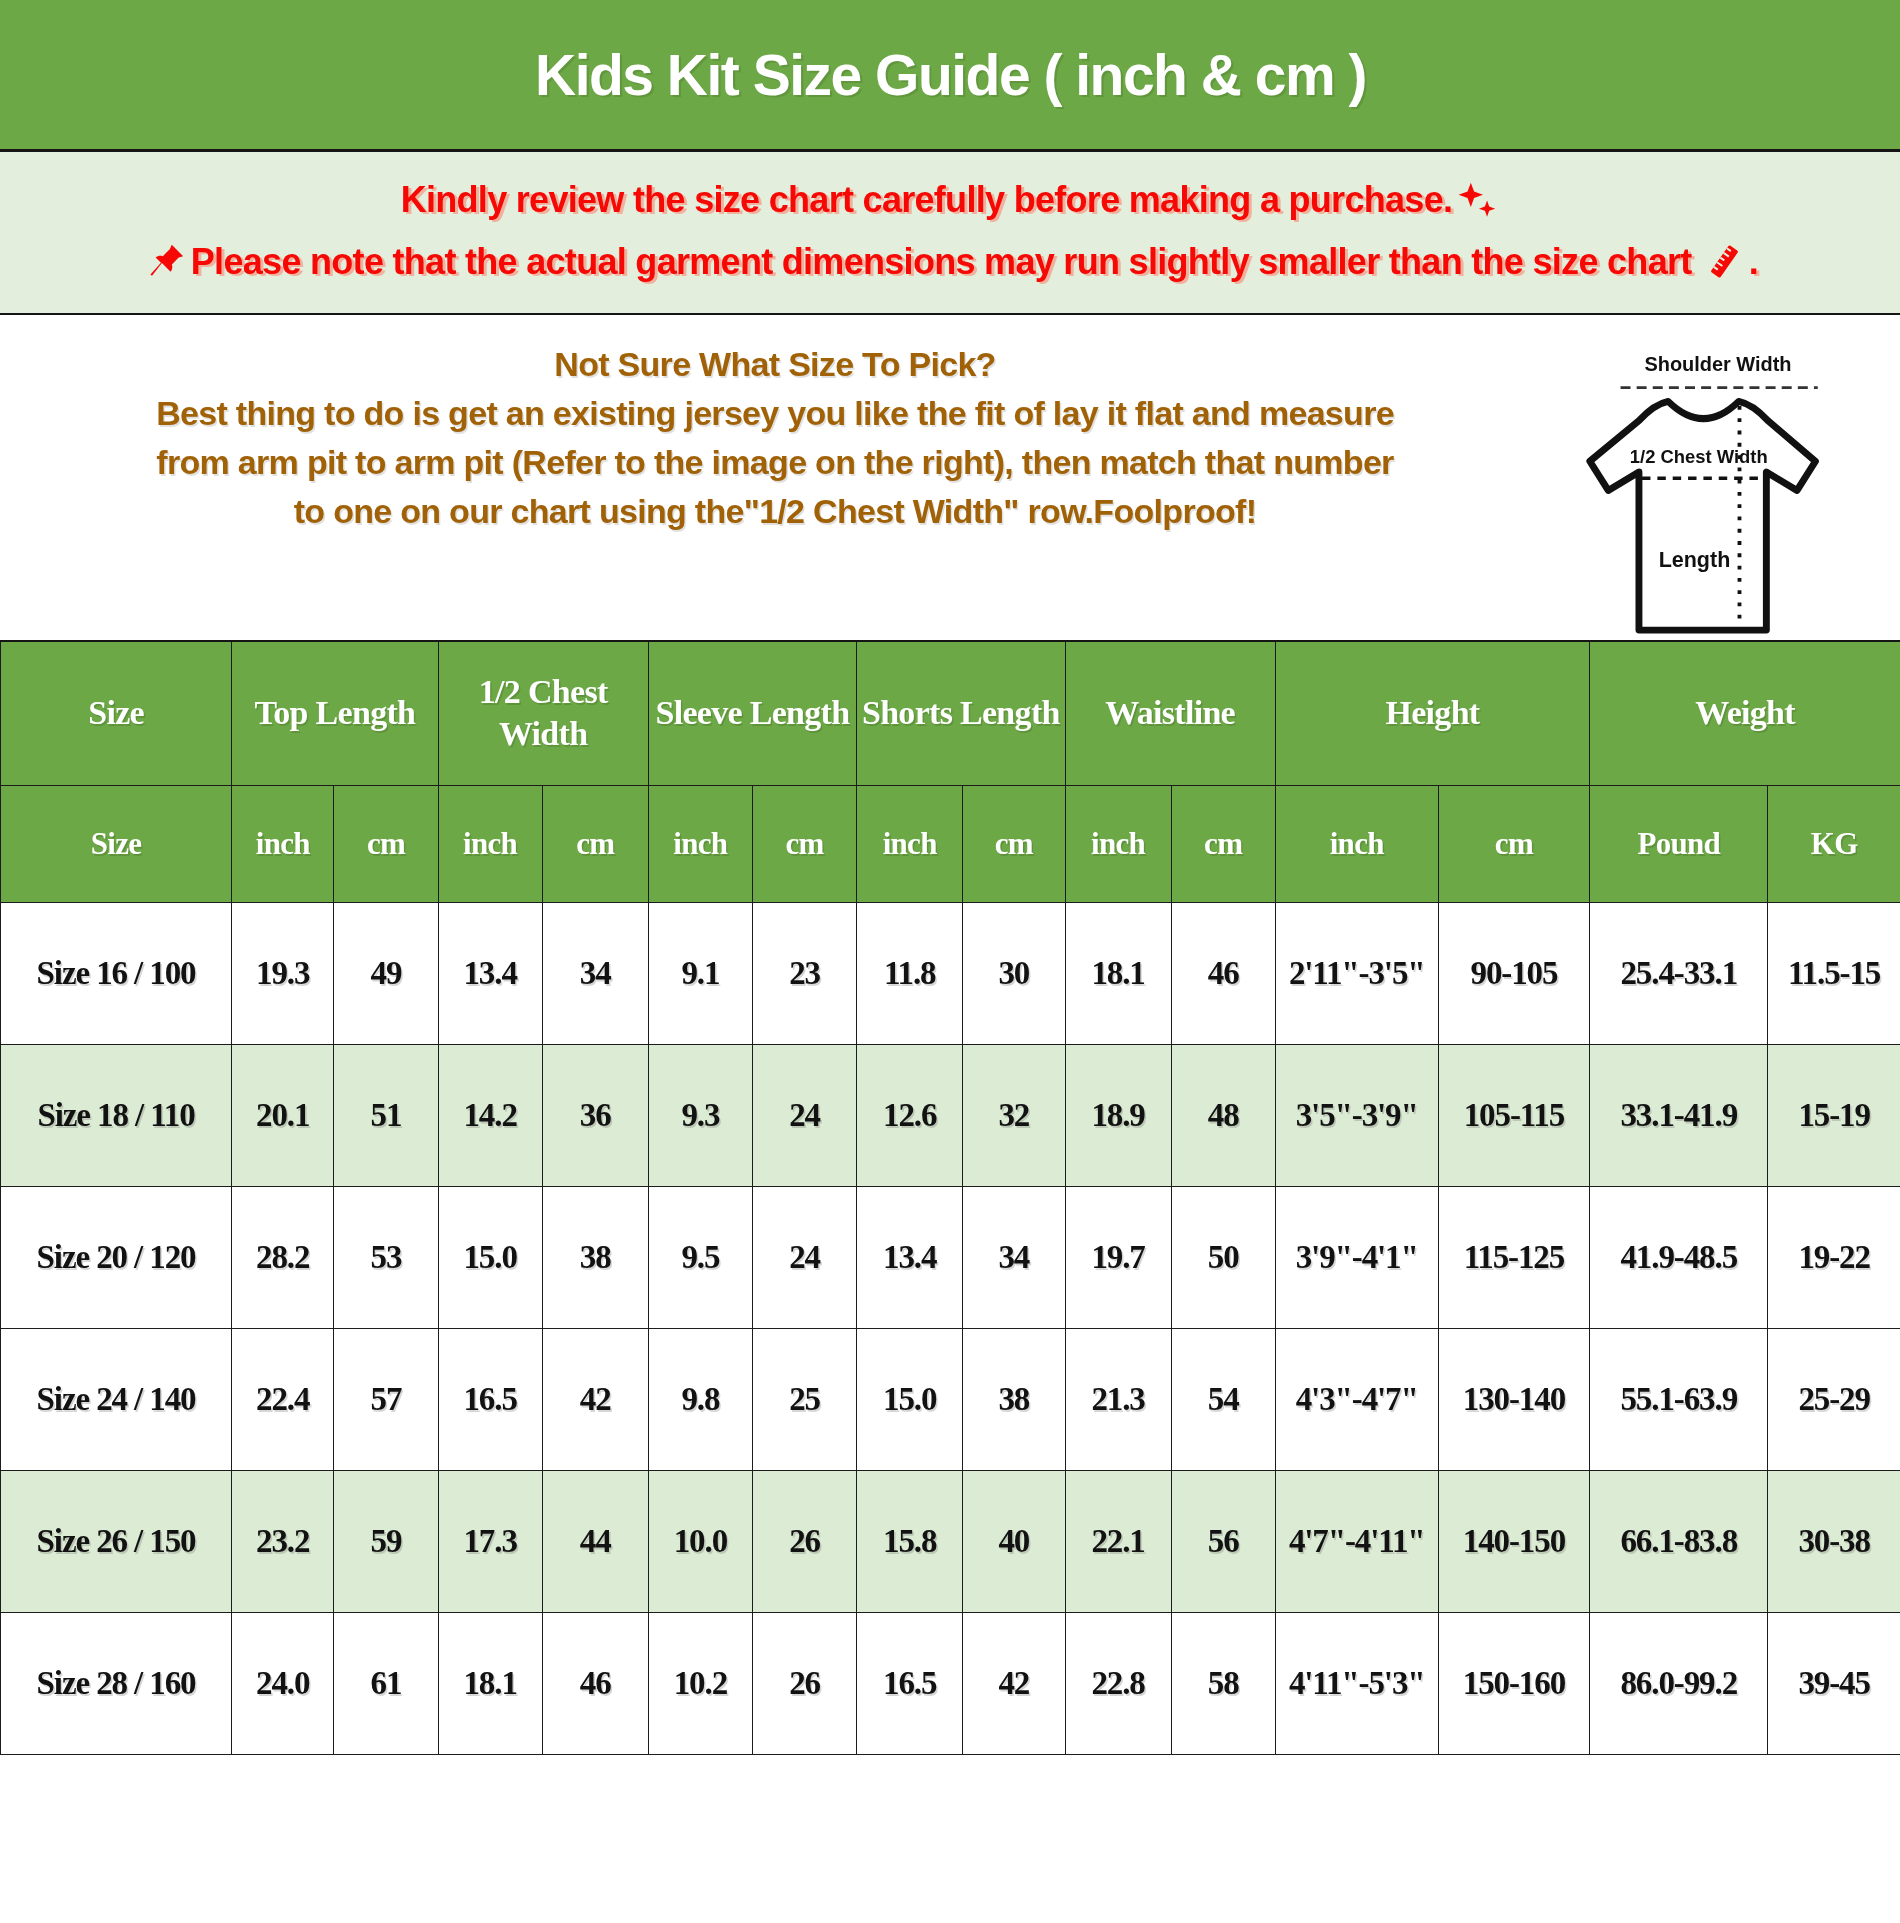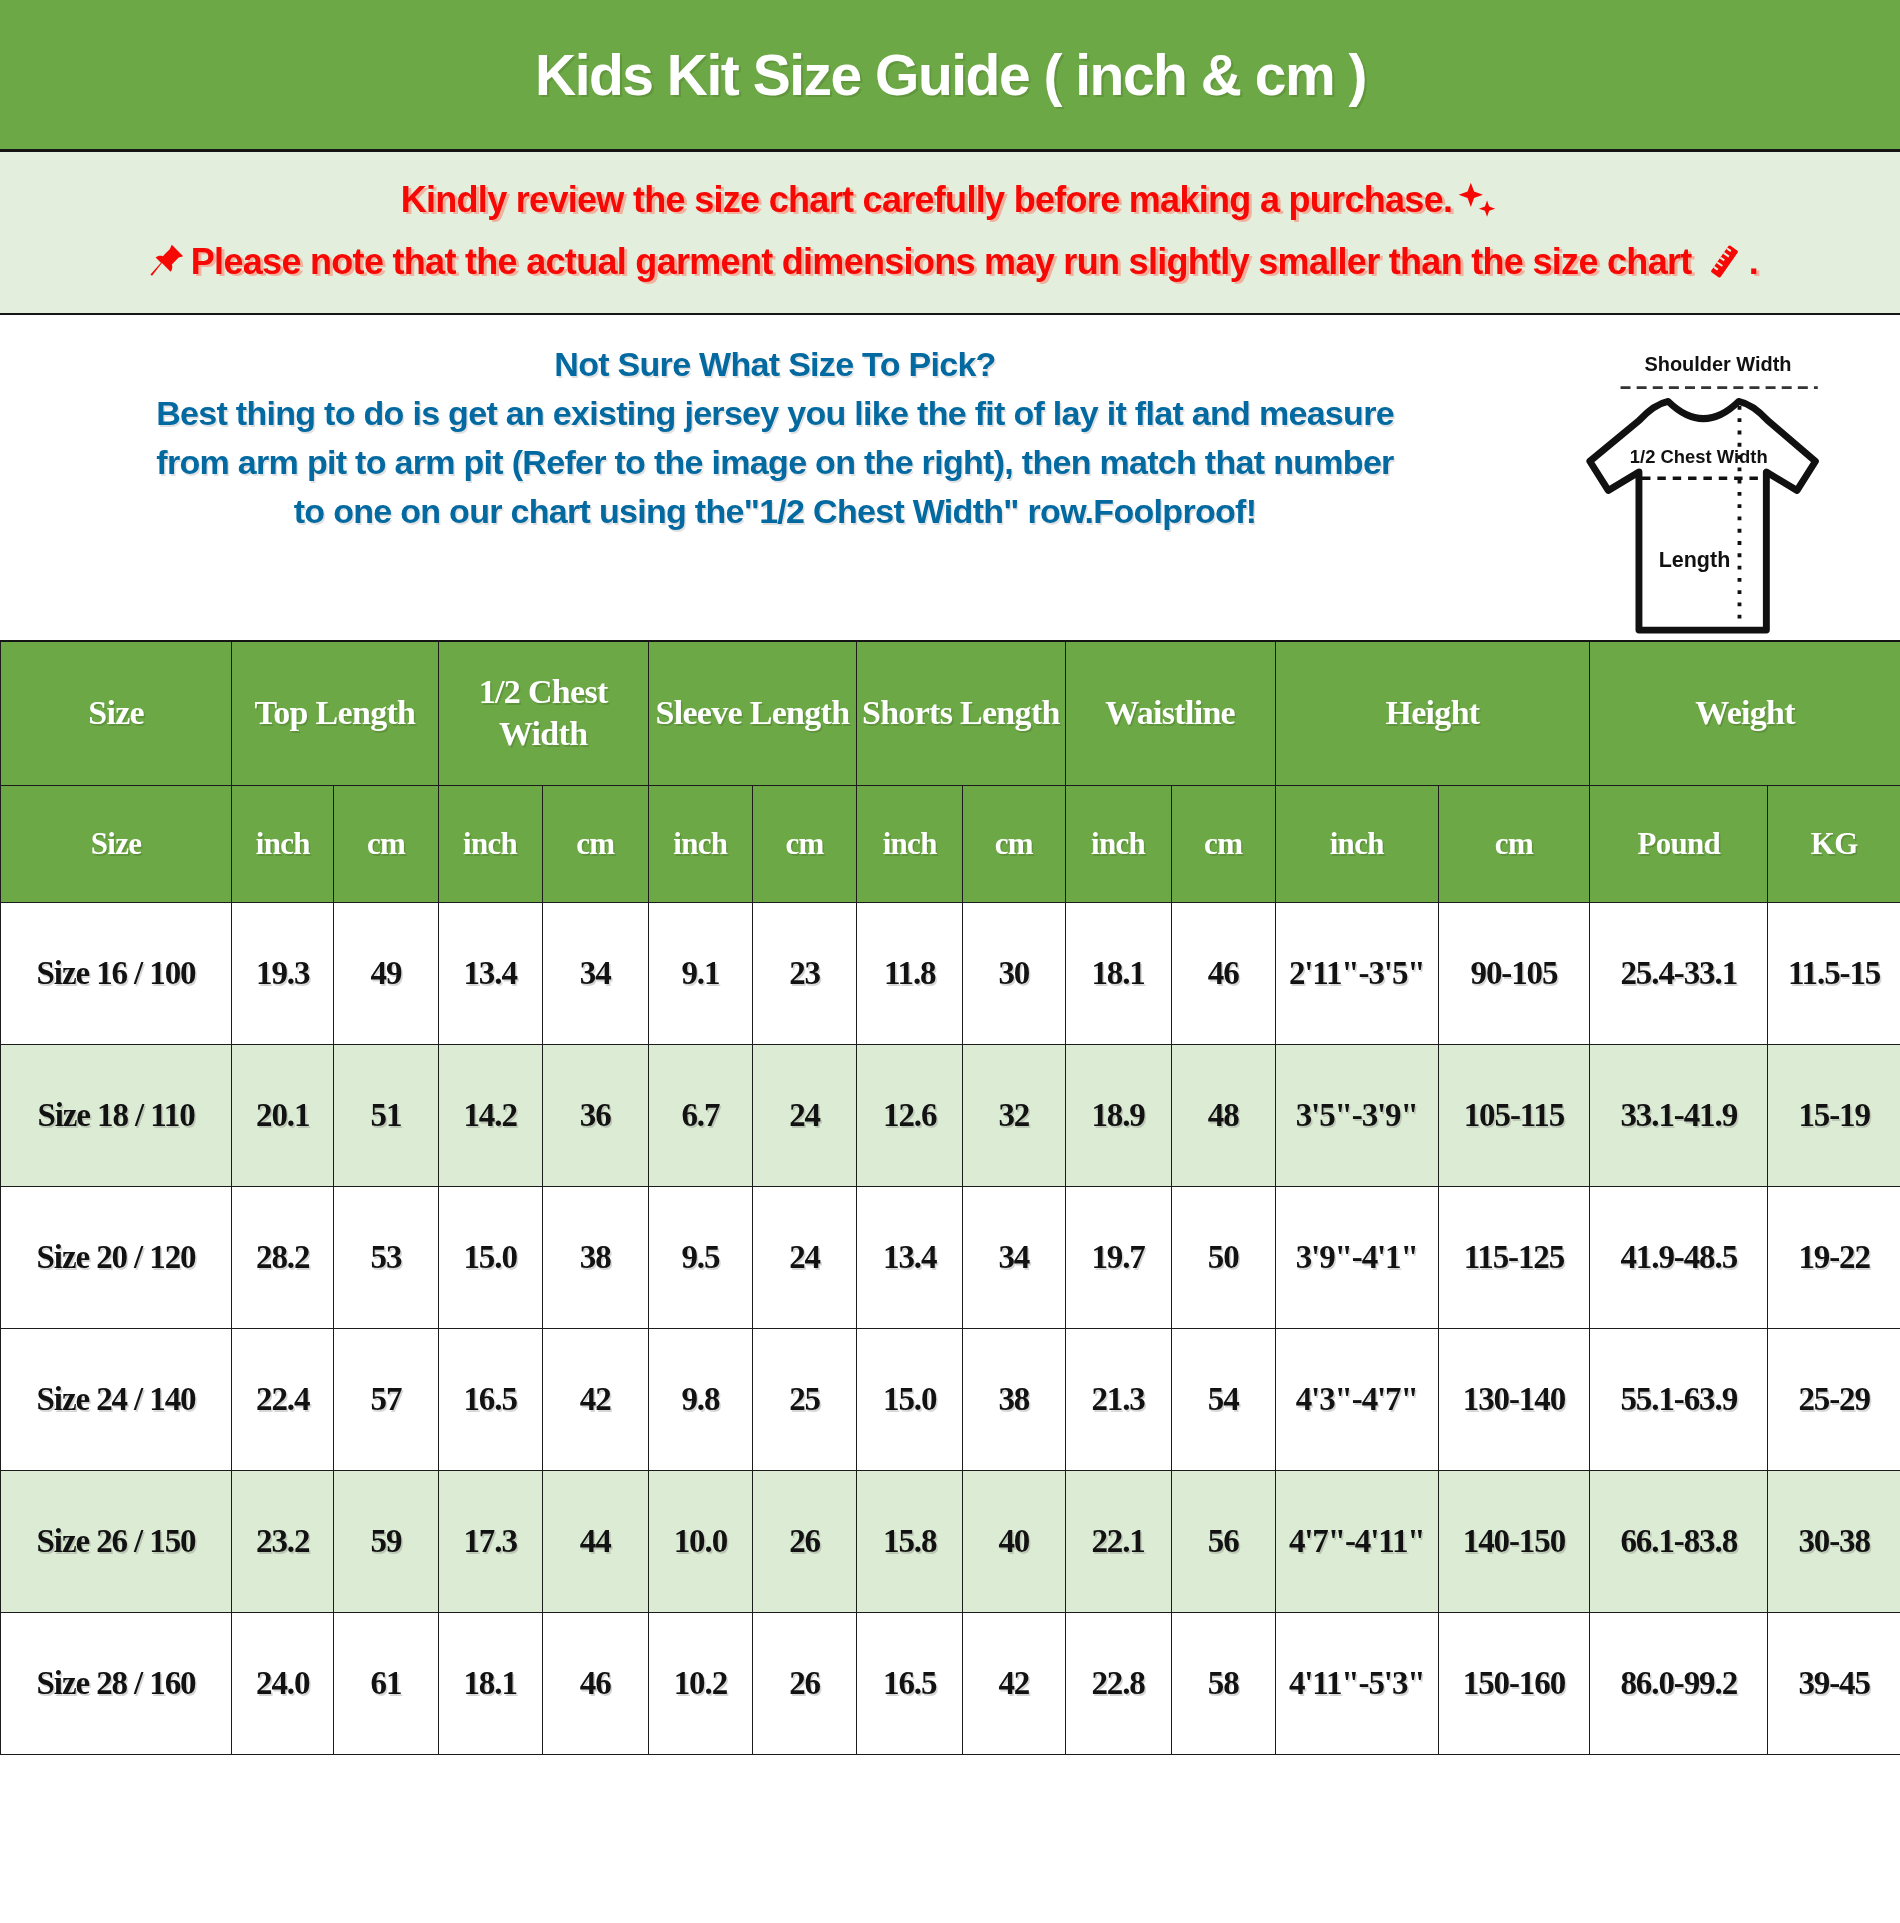--- a/index.html
+++ b/index.html
@@ -49,21 +49,21 @@
   .info{
     height:325px;flex:none;
     background:#fff;
     display:flex;align-items:flex-start;
     padding:25.4px 7.5px 0 7.5px;
   }
   .info-text{
     flex:1;
     text-align:center;
     font-size:34px;line-height:1.44;letter-spacing:-0.7px;
-    color:#0369a1;
+    color:#a16207;
     text-shadow:1.5px 1.5px 0 rgba(0,0,0,0.12);
   }
   .diagram{
     width:351px;flex:none;
     display:flex;align-items:flex-start;justify-content:center;
   }
 
   
   table{
     width:100%;
@@ -222,21 +222,21 @@
           <td>90-105</td>
           <td>25.4-33.1</td>
           <td>11.5-15</td>
         </tr>
         <tr class="alt">
           <td>Size 18 / 110</td>
           <td>20.1</td>
           <td>51</td>
           <td>14.2</td>
           <td>36</td>
-          <td>6.7</td>
+          <td>9.3</td>
           <td>24</td>
           <td>12.6</td>
           <td>32</td>
           <td>18.9</td>
           <td>48</td>
           <td>3'5"-3'9"</td>
           <td>105-115</td>
           <td>33.1-41.9</td>
           <td>15-19</td>
         </tr>

